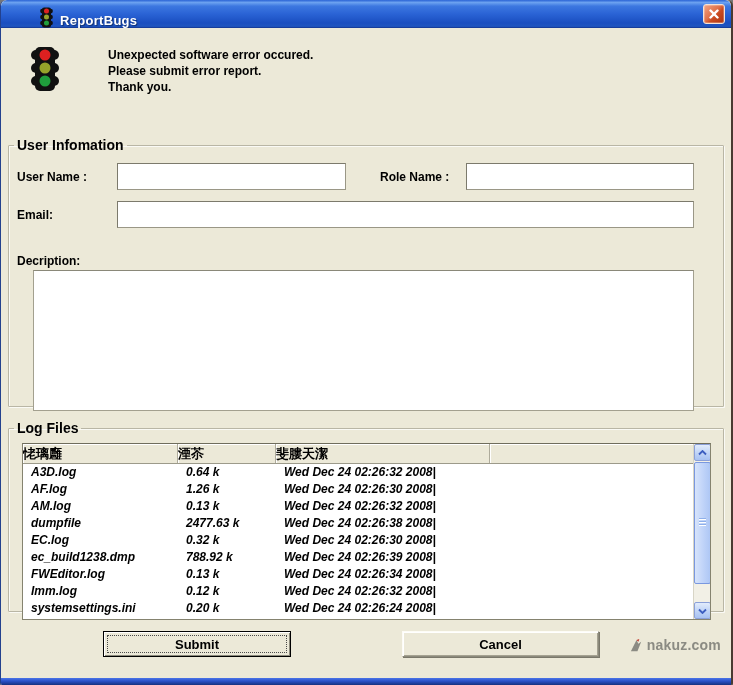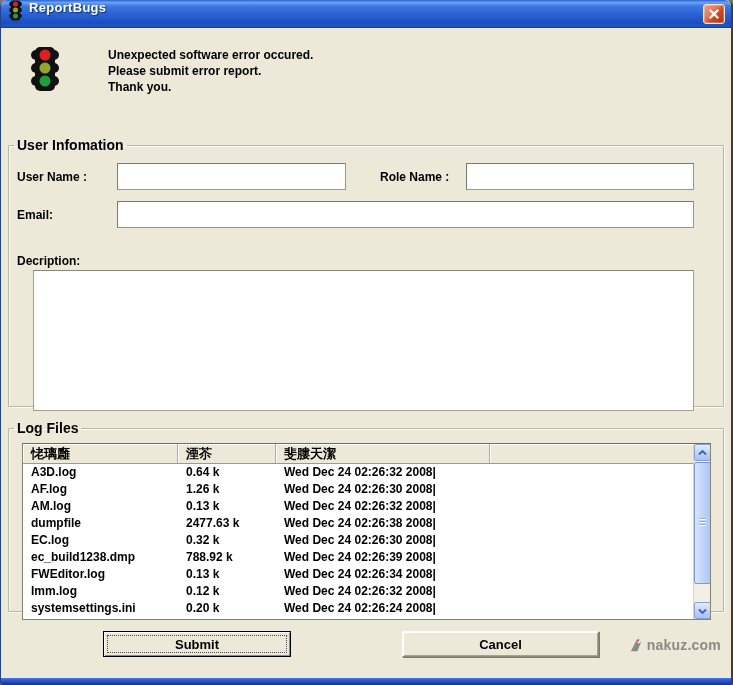--- a/index.html
+++ b/index.html
@@ -10,21 +10,21 @@
     background:#ece9d8;
     border-left:1px solid #23418e;border-right:2px solid #4a3a32;
     border-radius:6px 6px 2px 2px;overflow:hidden;
     display:flex;flex-direction:column;
   }
   
   .titlebar{
     height:28px;flex:0 0 28px;position:relative;
     background:linear-gradient(180deg,#2a63d5 0%,#6ba1f0 9%,#3c77e0 22%,#2a63d5 50%,#1a4ec0 82%,#1f55c0 94%,#12328c 100%);
     border-radius:6px 6px 0 0;
-    display:flex;align-items:flex-start;
+    display:flex;align-items:flex-end;padding-left:31px;
   }
   .title-icon{margin:0 6px 0 7px;display:flex;align-items:center;}
   .title-text{
     color:#fff;font-size:13px;letter-spacing:.3px;
     text-shadow:1px 1px 1px #10306e;
   }
   .close-btn{
     position:absolute;right:6px;top:4px;width:22px;height:20px;
     border:1px solid #f6e2d4;border-radius:3px;
     background:linear-gradient(135deg,#f2a483 0%,#e0714a 45%,#c94a20 60%,#ad3410 100%);
@@ -56,26 +56,26 @@
     font:bold 12px "Liberation Sans",sans-serif;resize:none;outline:none;padding:3px;
   }
   
   .listview{
     position:absolute;left:13px;top:7px;width:689px;height:177px;
     background:#fff;border:1px solid #85836f;border-top-color:#6f6d5c;
     overflow:hidden;
   }
   .lv-header{display:flex;height:20px;background:#ece9d8;border-bottom:1px solid #9c9a8a;}
   .lv-hcell{
-    font-size:13px;line-height:19px;padding-left:8px;
+    font-size:13px;line-height:19px;padding-left:0;
     border-right:1px solid #aeab9b;box-shadow:inset 1px 1px 0 #fff;
     overflow:hidden;white-space:nowrap;
   }
   .lv-body{width:calc(100% - 17px);}
-  .lv-row{display:flex;height:17px;}
+  .lv-row{display:flex;height:17px;font-style:italic;}
   .lv-cell{
     font-size:12px;line-height:17px;padding-left:8px;
     overflow:hidden;white-space:nowrap;
   }
   .c1{width:155px;flex:0 0 155px;}
   .c2{width:98px;flex:0 0 98px;}
   .c3{width:214px;flex:0 0 214px;}
   .c4{flex:1 1 auto;}
   
   .lv-scrollbar{

